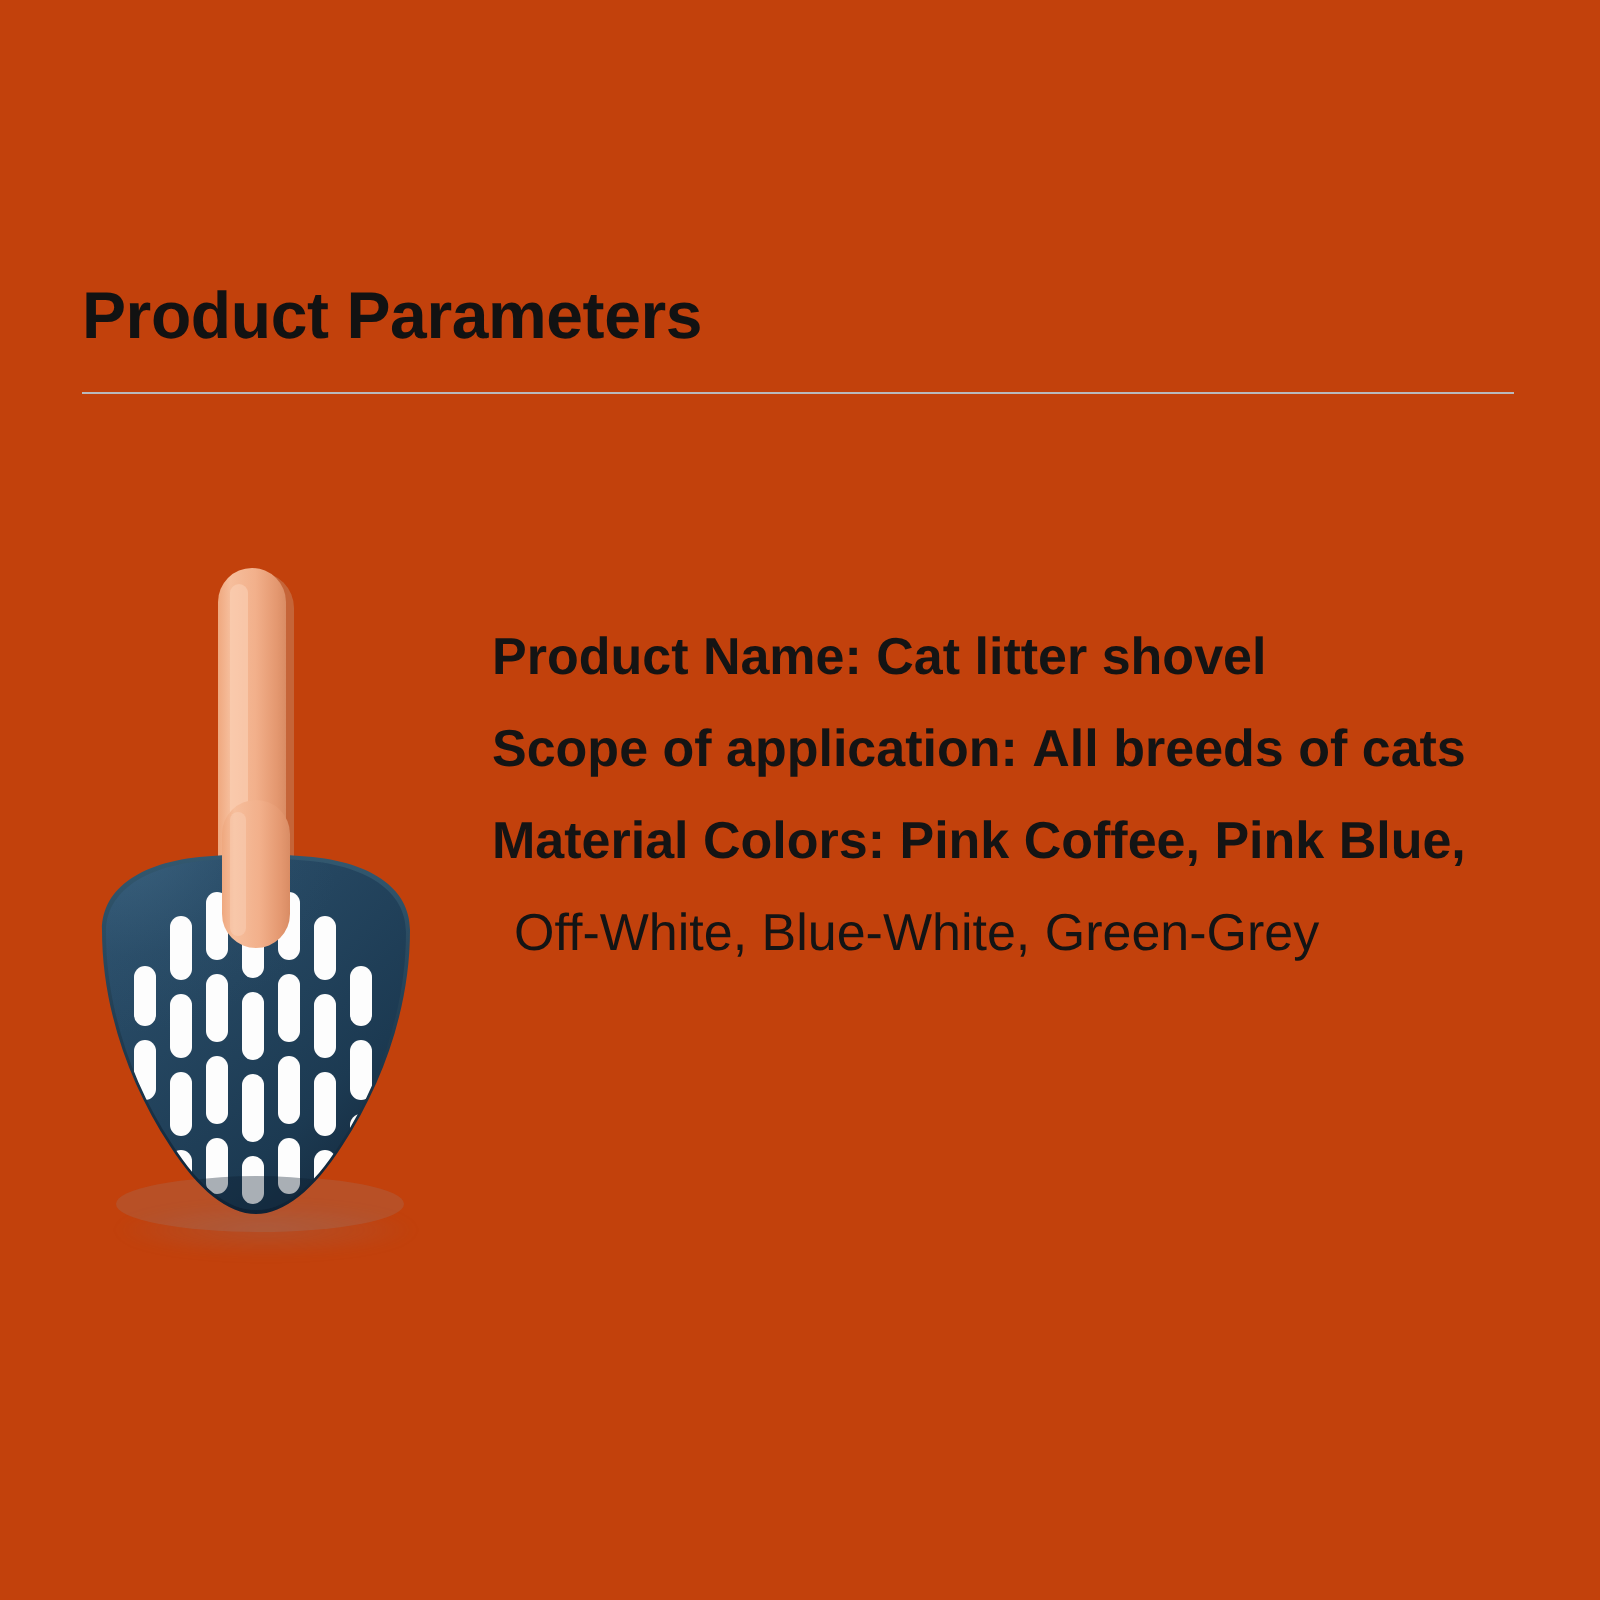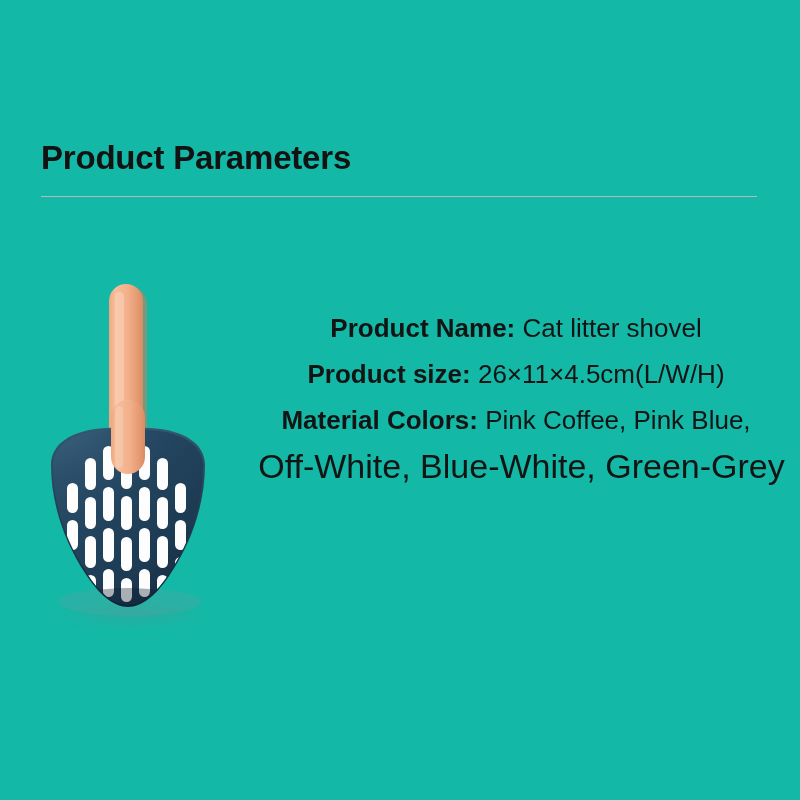--- a/index.html
+++ b/index.html
@@ -12,22 +12,21 @@
     height: 800px;
     position: relative;
     overflow: hidden;
     font-family: "Liberation Sans", "DejaVu Sans", sans-serif;
     color: #111111;
   }
 
   #page {
     position: absolute;
     inset: 0;
-    background: #14b8a6;
-    text-align: center;
+    background: #c2410c;
   }
 
   
   .page-title {
     position: absolute;
     left: 41px;
     top: 136px;
     font-size: 33px;
     font-weight: 700;
     letter-spacing: -0.2px;
@@ -85,24 +84,24 @@
   .spec-line {
     font-size: 26px;
     line-height: 46px;
     color: #141414;
     white-space: nowrap;
   }
   .spec-line .k {
     font-weight: 700;
   }
   .spec-line .v {
-    font-weight: 400;
+    font-weight: 700;
   }
   .spec-cont {
-    font-size: 34px;
+    font-size: 26px;
     line-height: 46px;
     font-weight: 400;
     color: #141414;
     white-space: nowrap;
     padding-left: 11px;
   }
 </style>
 </head>
 <body>
 
@@ -227,25 +226,25 @@
   </div>
 
   <div class="spec-block">
 
     <div class="spec-line">
       <span class="k">Product Name:</span>
       <span class="v">Cat litter shovel</span>
     </div>
 
 
-
     <div class="spec-line">
-      <span class="k">Product size:</span>
-      <span class="v">26×11×4.5cm(L/W/H)</span>
+      <span class="k">Scope of application:</span>
+      <span class="v">All breeds of cats</span>
     </div>
+
 
     <div class="spec-line">
       <span class="k">Material Colors:</span>
       <span class="v">Pink Coffee, Pink Blue,</span>
     </div>
 
     <div class="spec-cont">Off-White, Blue-White, Green-Grey</div>
   </div>
 
 </div>

